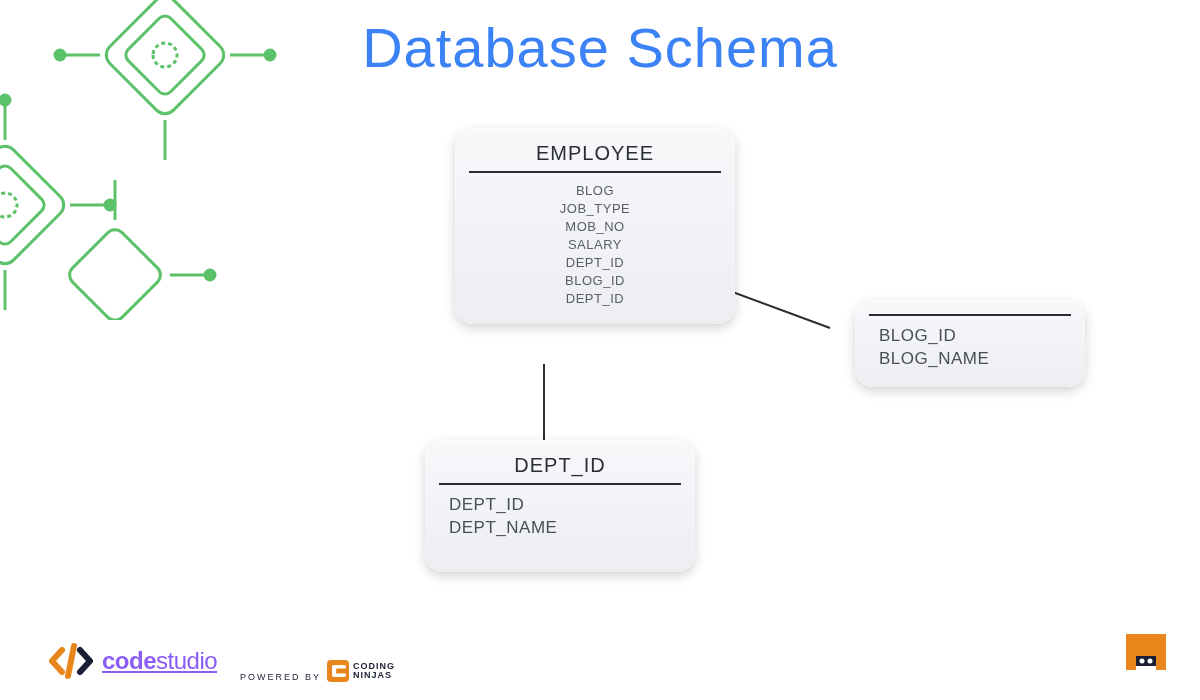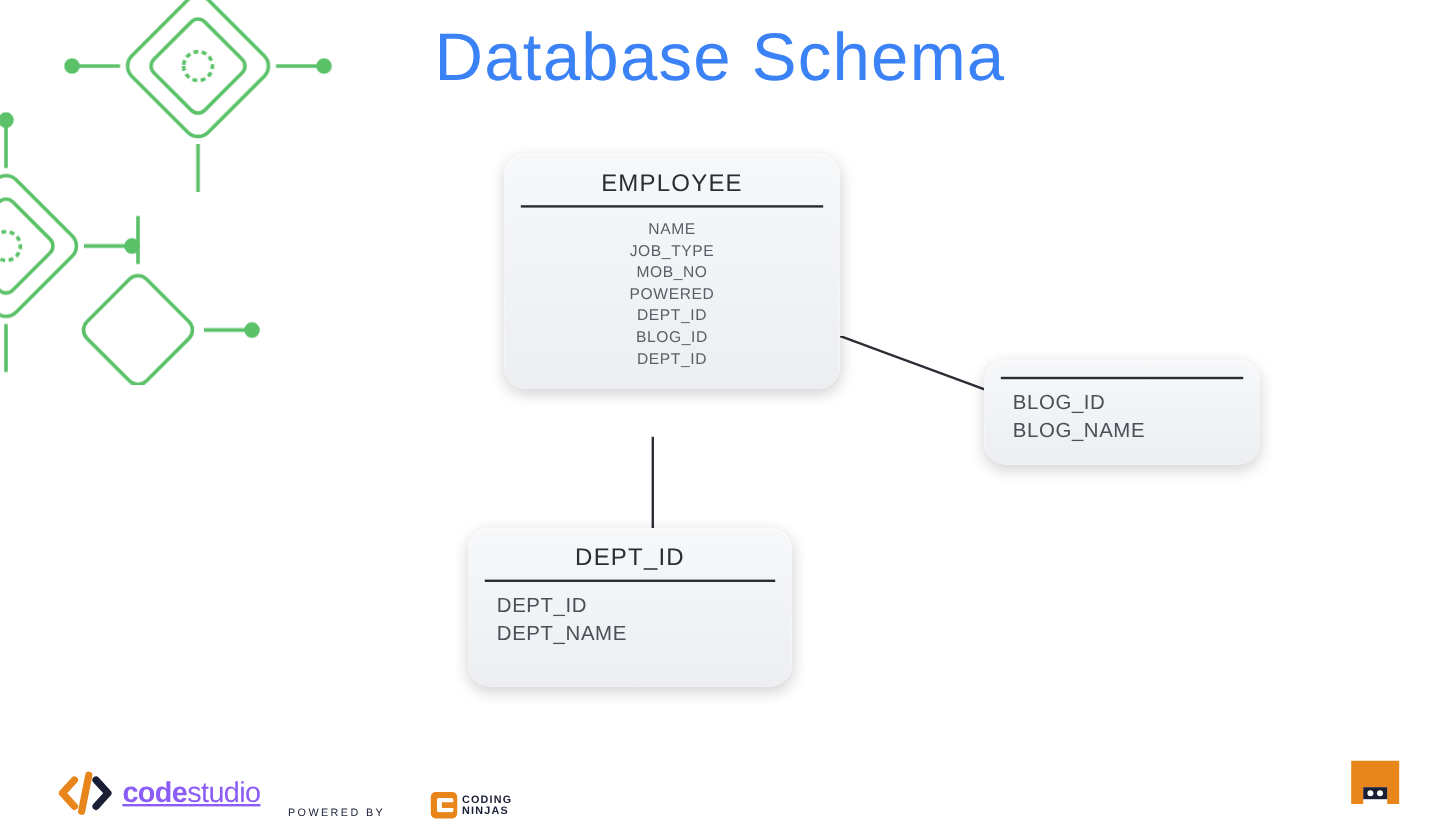--- a/index.html
+++ b/index.html
@@ -35,20 +35,21 @@
       left: 0;
       width: 1200px;
       height: 500px;
     }
     .entity-box {
       position: absolute;
       background: linear-gradient(to bottom, #f7f8fa, #eceef2);
       border-radius: 18px;
       box-shadow: 0 4px 12px rgba(0,0,0,0.18), inset 0 1px 2px rgba(255,255,255,0.8);
       padding: 14px 20px 18px 20px;
+      margin-left: 35px;
     }
     .entity-title {
       font-size: 20px;
       color: #2a2d33;
       text-align: center;
       padding-bottom: 6px;
       font-weight: 400;
       letter-spacing: 1px;
     }
     .entity-divider {
@@ -98,21 +99,20 @@
       letter-spacing: 2px;
       color: #1a1f36;
       display: flex;
       align-items: flex-end;
       gap: 6px;
     }
     .cn-badge {
       display: flex;
       align-items: center;
       gap: 4px;
-      margin-left: 32px;
     }
     .cn-c {
       width: 22px; height: 22px;
       background: #e8861c;
       border-radius: 4px;
       position: relative;
     }
     .cn-c::after {
       content: '';
       position: absolute;
@@ -168,24 +168,24 @@
   <div class="connector" style="left: 543px; top: 254px; width: 2px; height: 78px;"></div>
 
   <svg style="position:absolute; left: 700px; top: 170px; width: 160px; height: 70px;">
     <line x1="0" y1="0" x2="130" y2="48" stroke="#2a2d33" stroke-width="2"></line>
   </svg>
 
   <div class="entity-box" style="left: 420px; top: 18px; width: 280px;">
     <div class="entity-title">EMPLOYEE</div>
     <hr class="entity-divider">
     <div class="entity-fields center">
-      <span class="entity-field">NAME</span>
+      <span class="entity-field">BLOG</span>
       <span class="entity-field">JOB_TYPE</span>
       <span class="entity-field">MOB_NO</span>
-      <span class="entity-field">POWERED</span>
+      <span class="entity-field">SALARY</span>
       <span class="entity-field">DEPT_ID</span>
       <span class="entity-field">BLOG_ID</span>
       <span class="entity-field">DEPT_ID</span>
     </div>
   </div>
 
   <div class="entity-box" style="left: 820px; top: 190px; width: 230px;">
     <hr class="entity-divider">
     <div class="entity-fields left">
       <span class="entity-field large">BLOG_ID</span>

